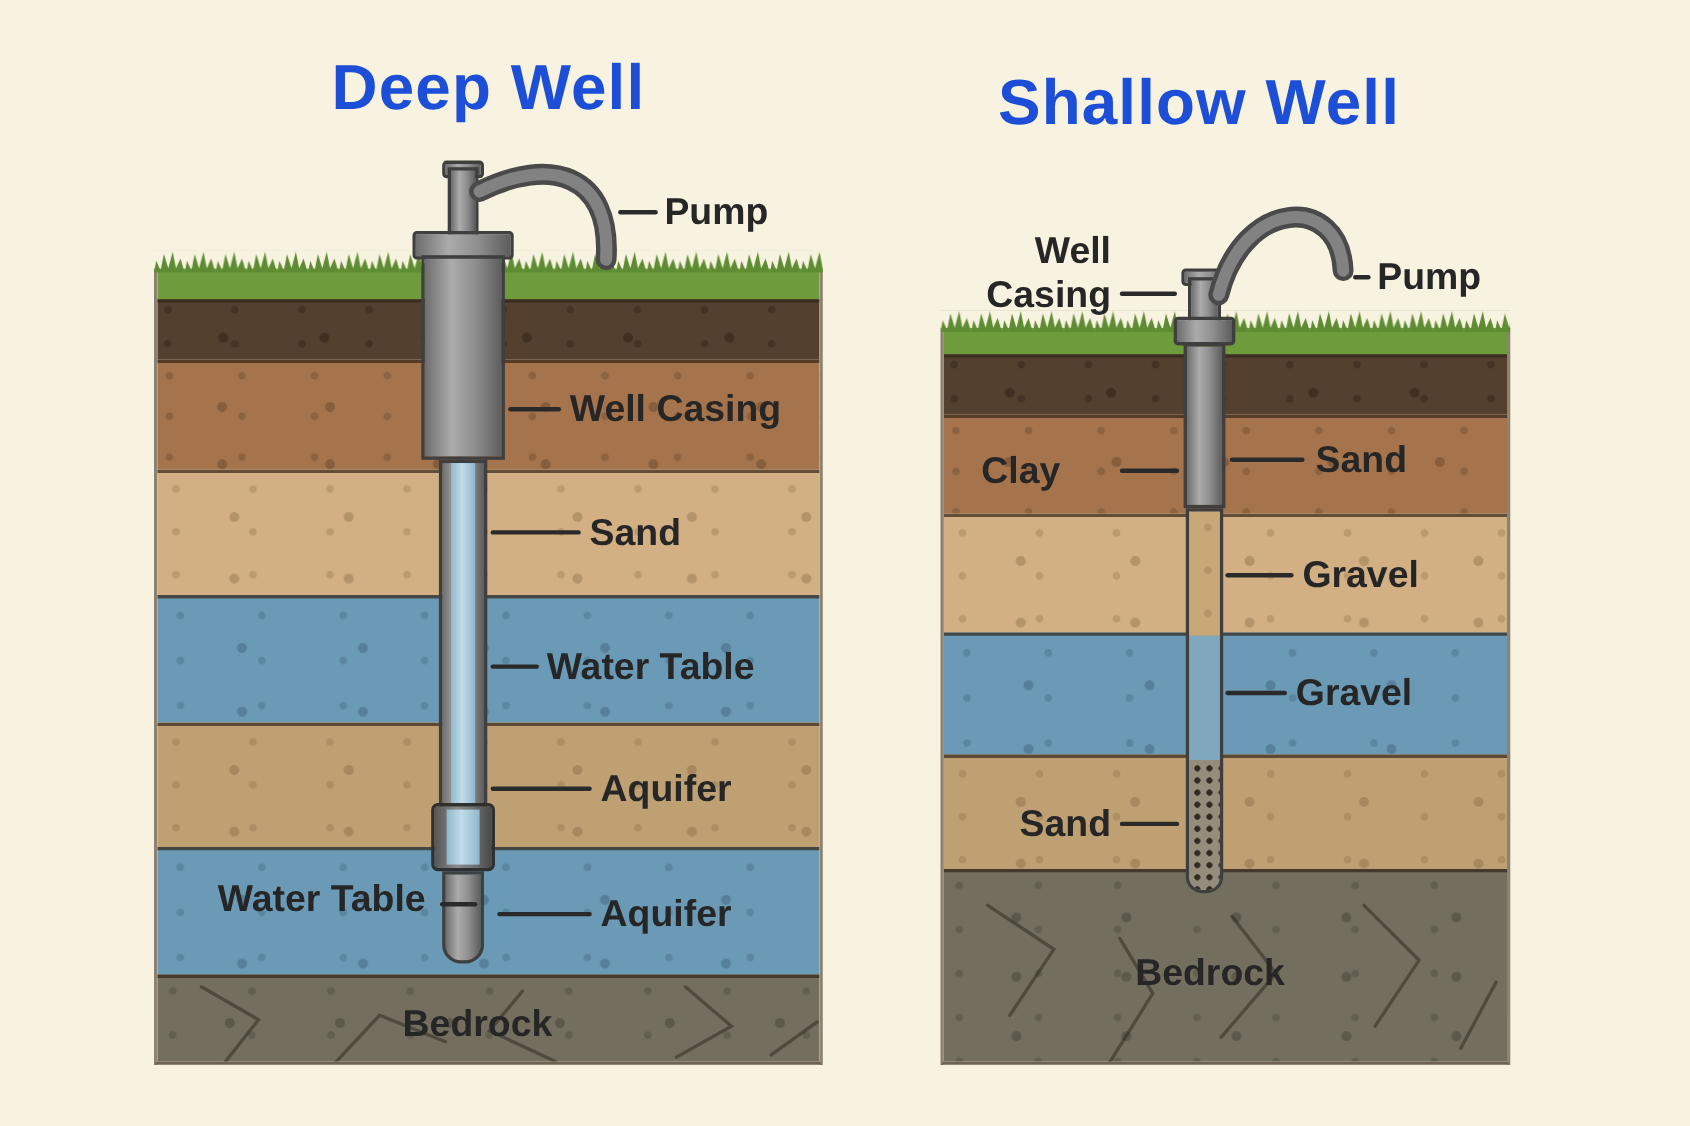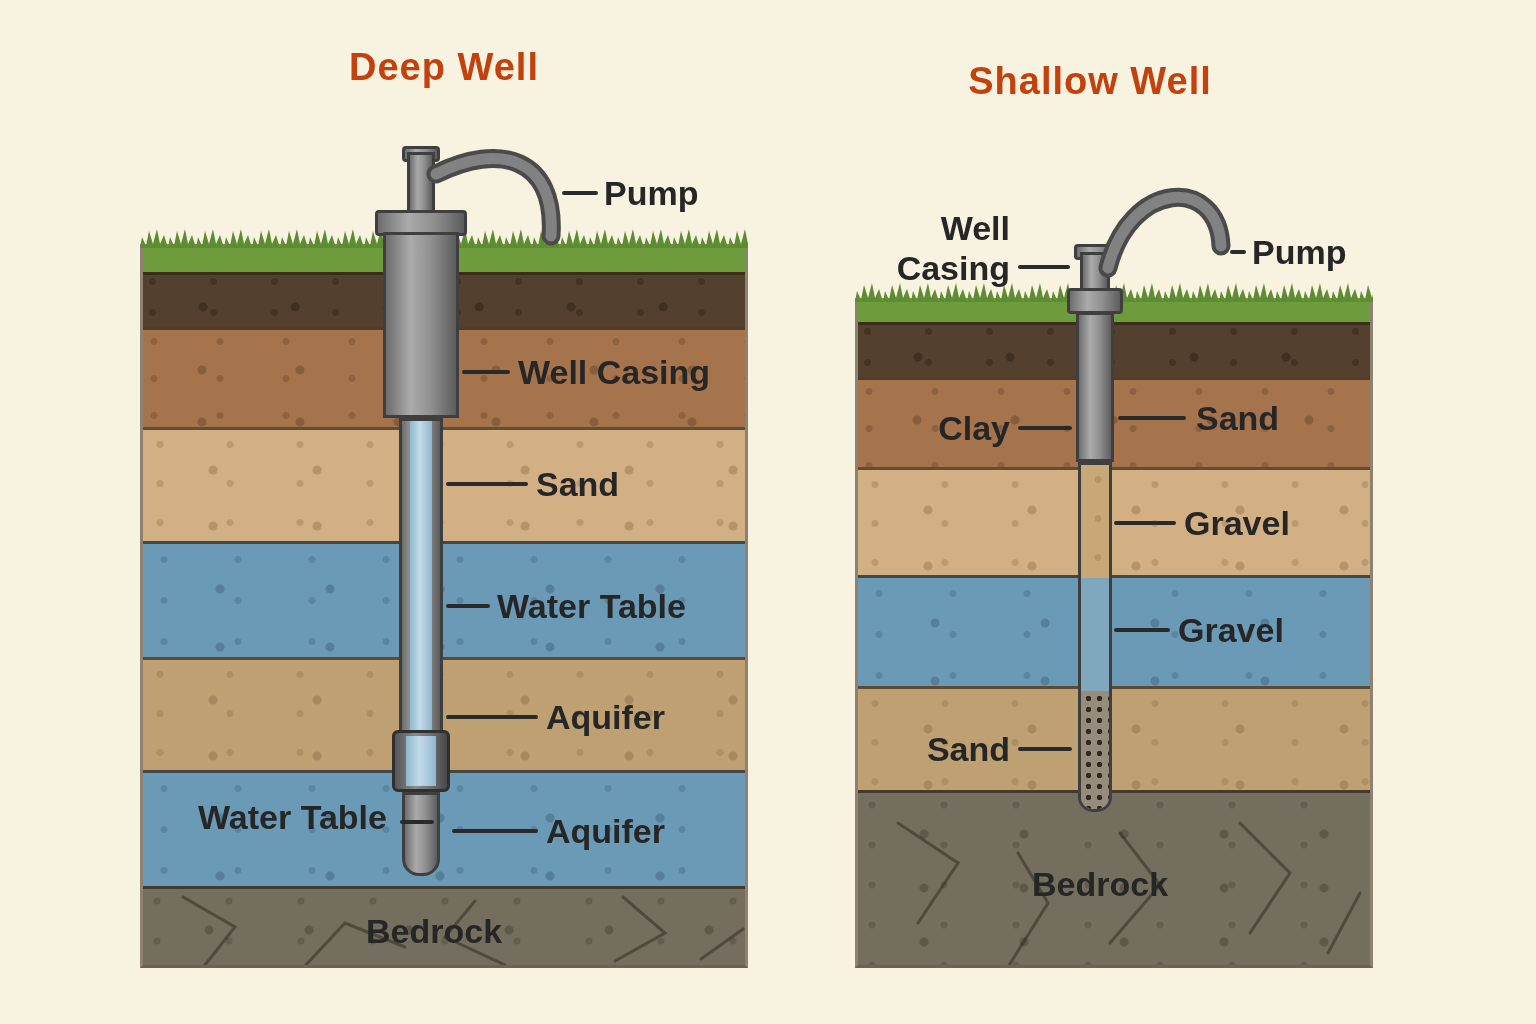--- a/index.html
+++ b/index.html
@@ -5,21 +5,21 @@
   html,body{margin:0;padding:0;}
   body{
     width:1536px;height:1024px;position:relative;overflow:hidden;
     font-family:"Liberation Sans", sans-serif;
     background:#f8f2e0;
   }
   .abs{position:absolute;}
   #stage{position:absolute;left:0;top:0;width:1536px;height:1024px;}
   .title{
     position:absolute;top:46px;height:70px;
-    font-size:38px;font-weight:700;color:#c2410c;text-align:center;
+    font-size:58px;font-weight:700;color:#1d4ed8;text-align:center;
     letter-spacing:1px;
   }
   .label{
     position:absolute;
     font-size:34px;line-height:40px;font-weight:600;color:#262626;
     white-space:nowrap;
   }
   .label.wrap{white-space:normal;text-align:right;}
   .line{position:absolute;height:4px;background:#2a2a2a;border-radius:2px;}
   .block{position:absolute;box-sizing:border-box;overflow:hidden;
@@ -185,20 +185,20 @@
   <div class="line" style="left:1018px;top:265px;width:52px;"></div>
   <div class="line" style="left:1230px;top:250px;width:16px;"></div>
   <div class="line" style="left:1018px;top:426px;width:54px;"></div>
   <div class="line" style="left:1118px;top:416px;width:68px;"></div>
   <div class="line" style="left:1114px;top:521px;width:62px;"></div>
   <div class="line" style="left:1114px;top:628px;width:56px;"></div>
   <div class="line" style="left:1018px;top:747px;width:54px;"></div>
 
   <div class="label wrap" style="left:875px;top:208px;width:135px;">Well Casing</div>
   <div class="label" style="left:1252px;top:232px;">Pump</div>
-  <div class="label wrap" style="left:920px;top:408px;width:90px;">Clay</div>
+  <div class="label wrap" style="left:883px;top:408px;width:90px;text-align:center;">Clay</div>
   <div class="label" style="left:1196px;top:398px;">Sand</div>
   <div class="label" style="left:1184px;top:503px;">Gravel</div>
   <div class="label" style="left:1178px;top:610px;">Gravel</div>
   <div class="label wrap" style="left:920px;top:729px;width:90px;">Sand</div>
   <div class="label" style="left:1032px;top:864px;">Bedrock</div>
 
 </div>
 
 </body></html>

